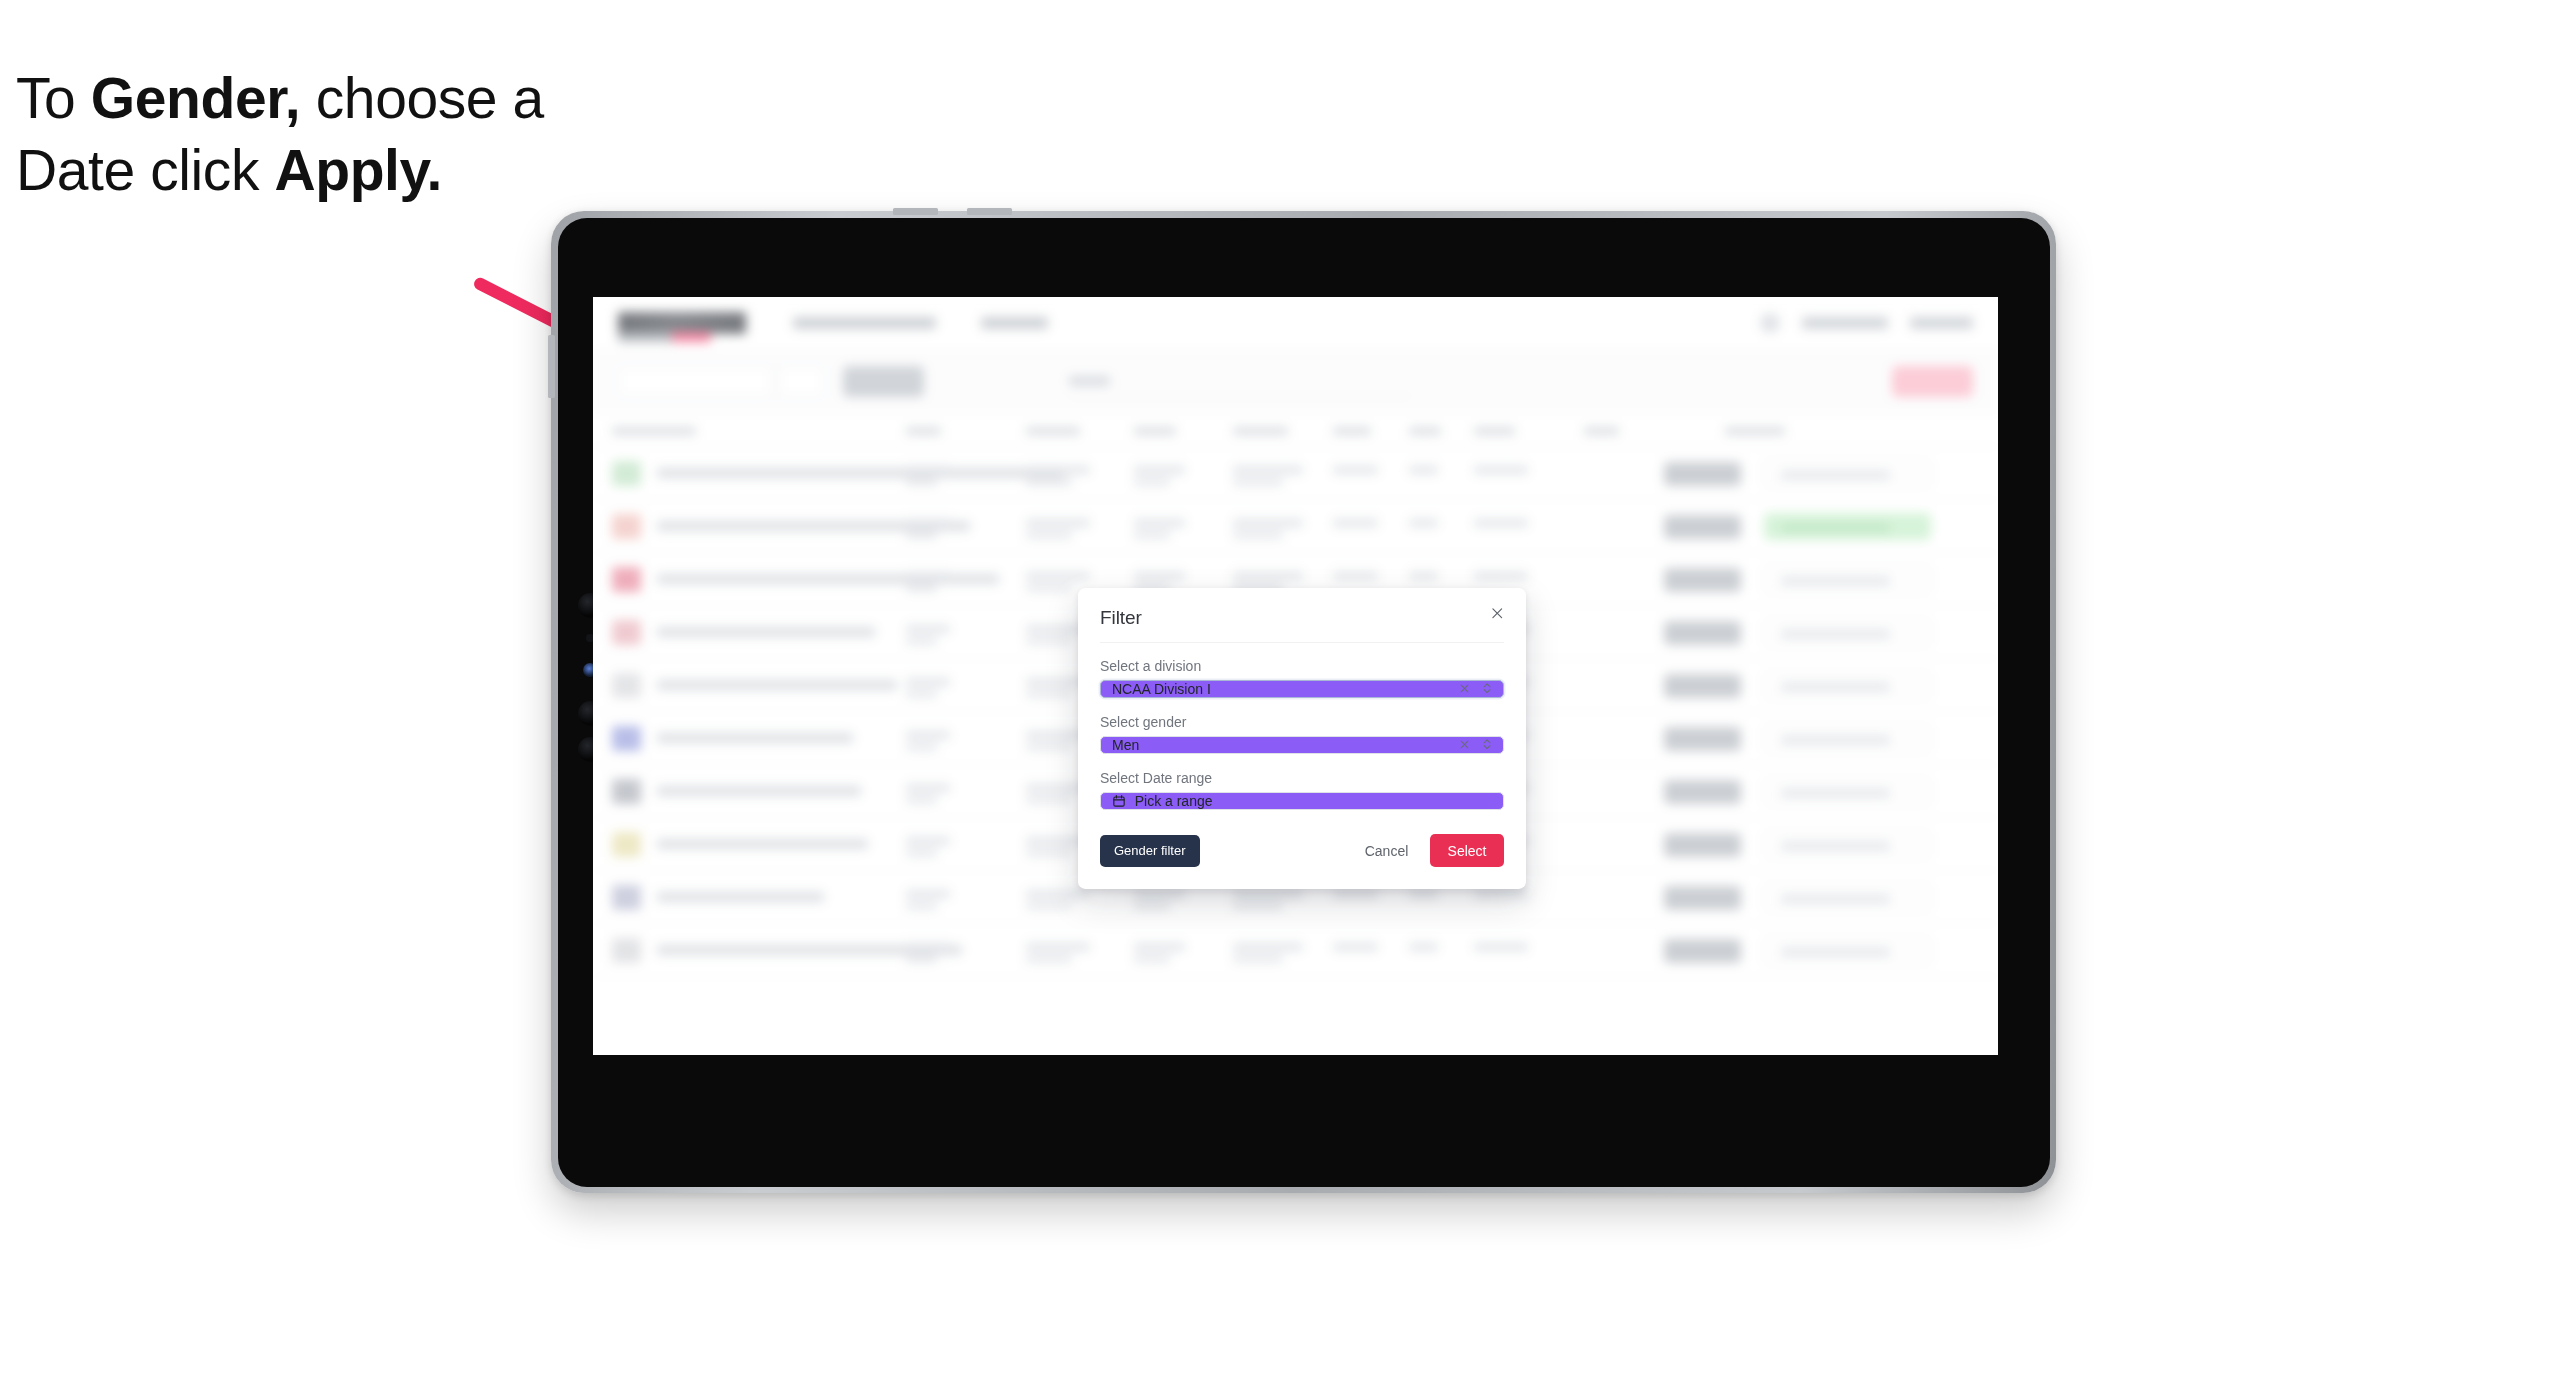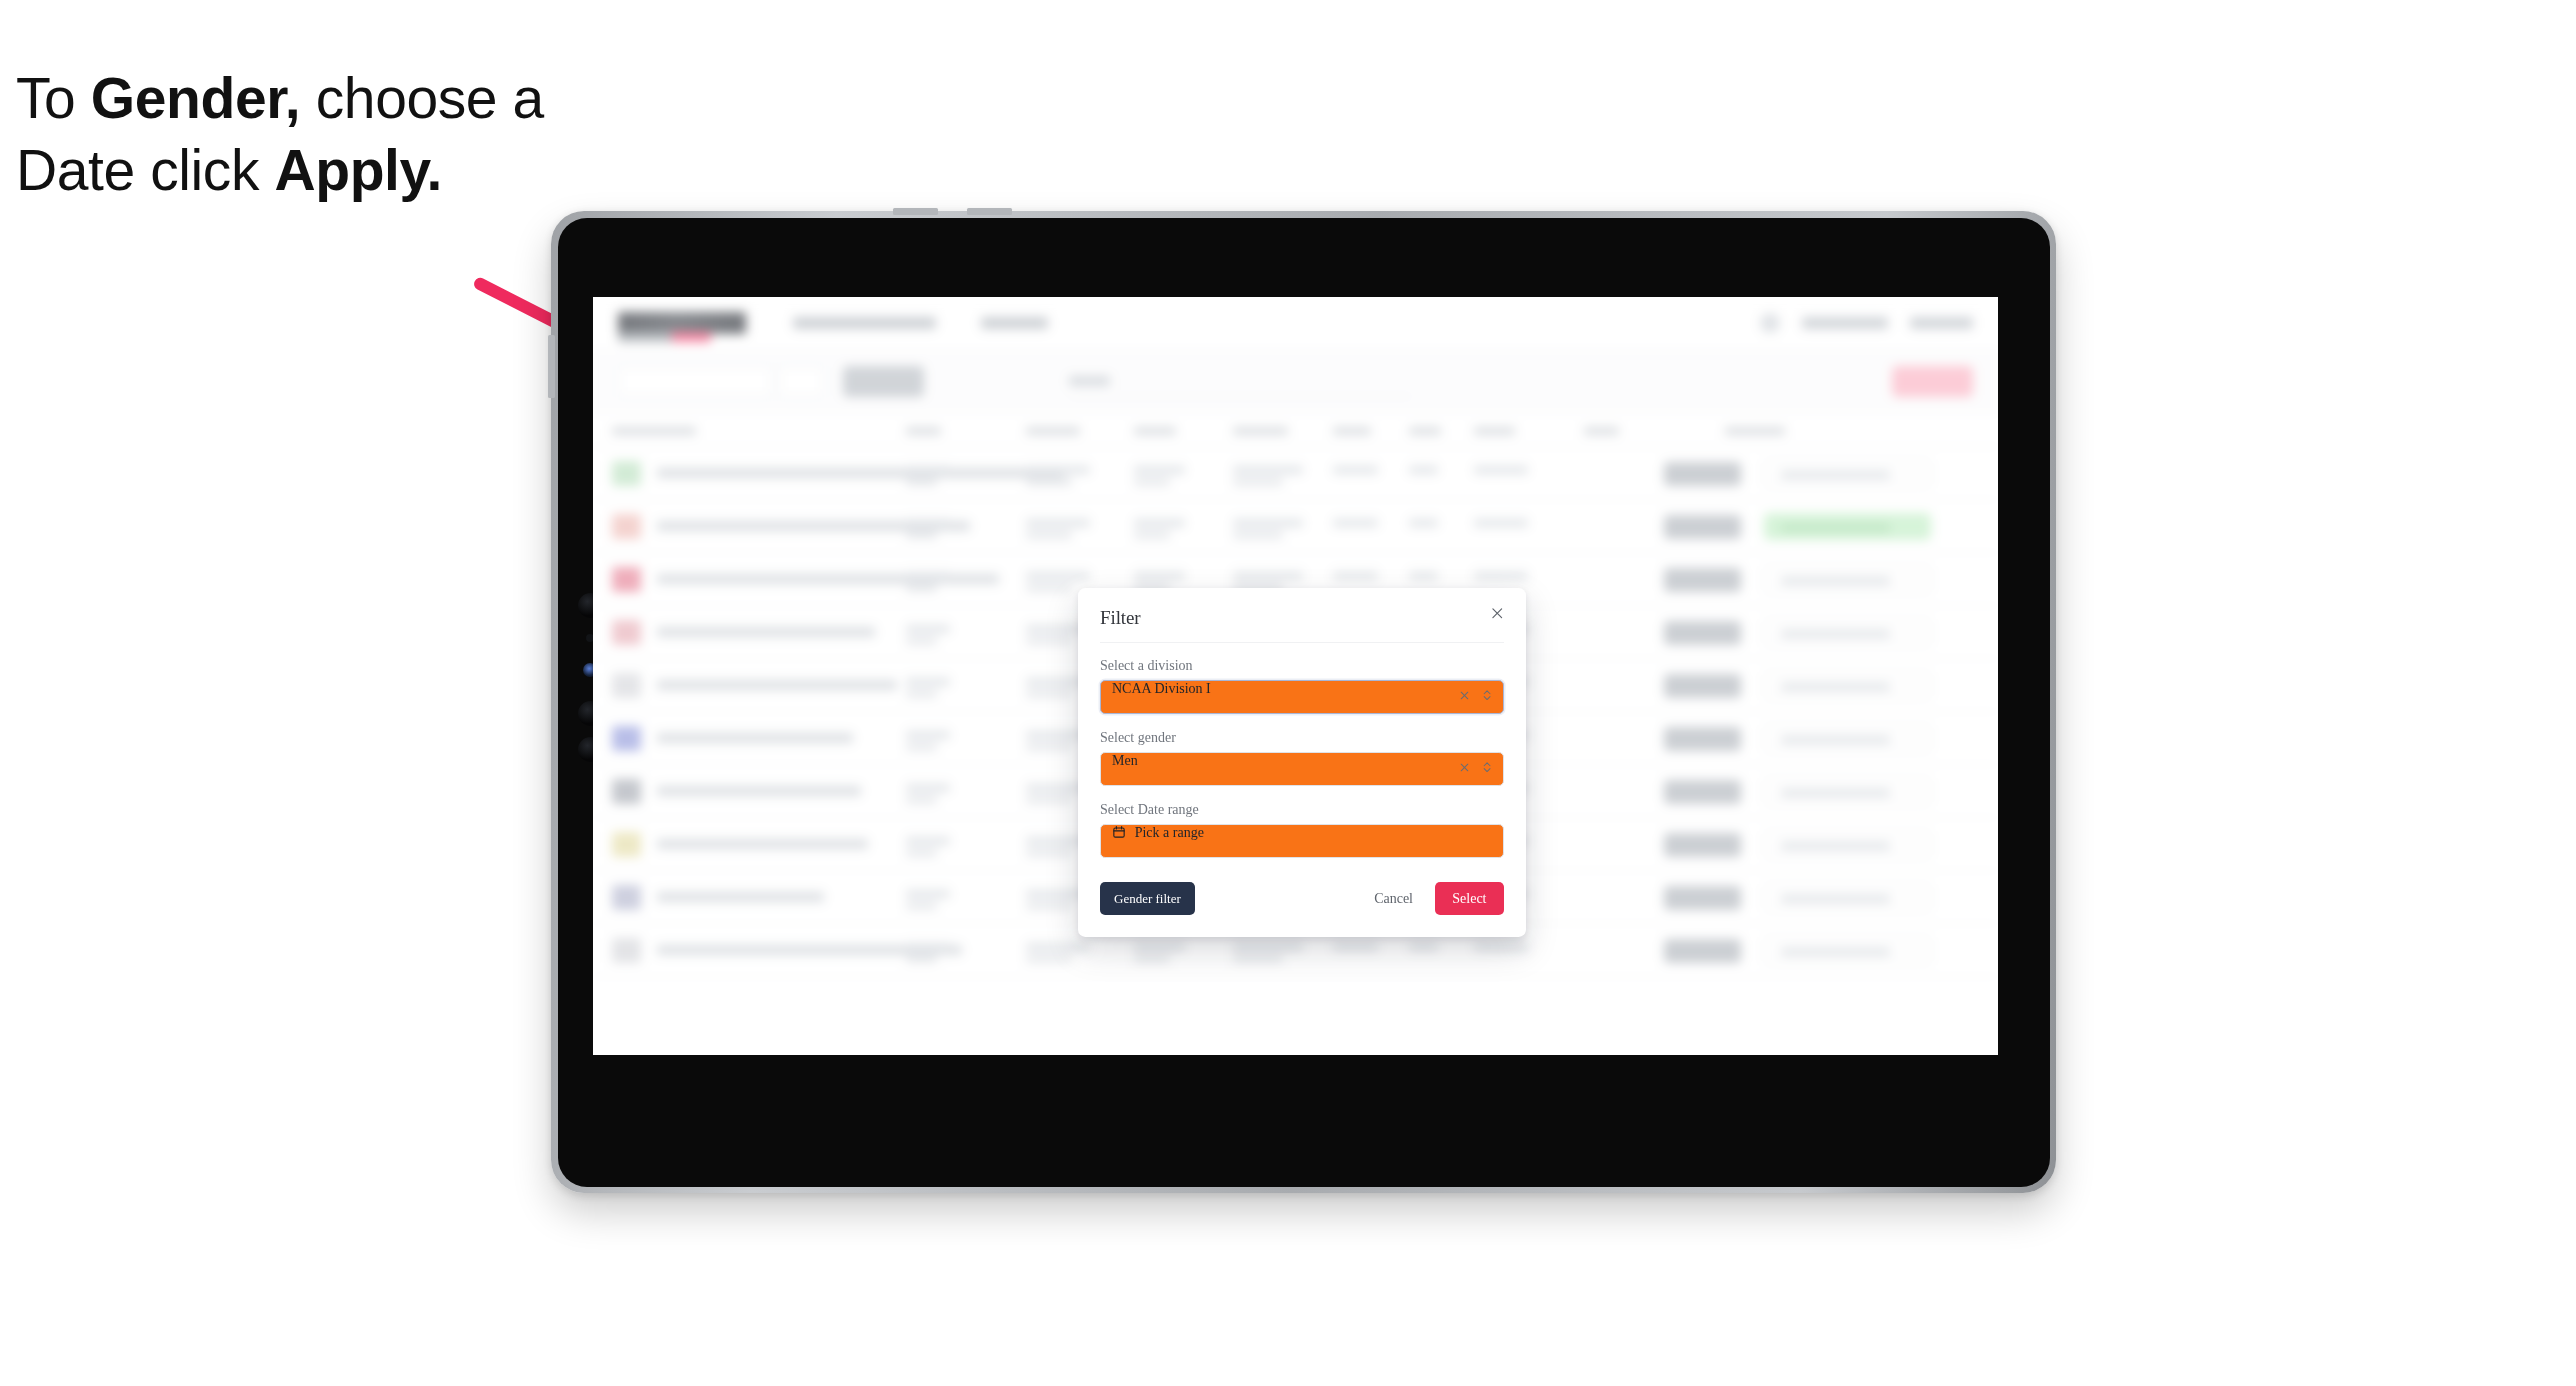--- a/index.html
+++ b/index.html
@@ -29,21 +29,21 @@
     left: 480px; top: 284px;
     width: 611px; height: 327px;
     overflow: visible;
     pointer-events: none;
   }
 
   
   #tablet-device {
     position: absolute;
     left: 551px; top: 211px;
-    width: 1505px; height: 982px; font-family: Liberation Serif, serif;
+    width: 1505px; height: 982px;
   }
   #tablet-frame {
     position: absolute; inset: 0;
     background: linear-gradient(95deg,#9fa2a6 0%, #c9ccd0 18%, #a8abaf 52%, #c6c9cd 84%, #8e9195 100%);
     border-radius: 33px;
     box-shadow: 0 19px 39px rgba(0,0,0,.20), 0 2.9px 8.7px rgba(0,0,0,.12);
   }
   #tablet-bezel {
     position: absolute;
     left: 6.5px; top: 6.5px; right: 6.5px; bottom: 6.5px;
@@ -173,25 +173,25 @@
     cursor: pointer;
   }
   #modal-divider { margin-top: 13px; height: 0.7px; background: #f0f1f3; }
 
   .field-label {
     margin-top: 15.3px;
     font-size: 14px; color: #70757d; font-weight: 400;
   }
   .field-ctl {
     margin-top: 6.5px;
-    height: 34px;
+    height: 18px;
     border: 0.7px solid #dfe2e7;
     border-radius: 5.1px;
-    background: #f97316;
-    display: flex; 
+    background: #8b5cf6;
+    display: flex; align-items: center;
     padding: 0 11px;
     font-size: 14px; color: #22252a;
   }
   .field-ctl.focused {
     border-color: #a9b6d6;
     box-shadow: 0 0 0 1.5px rgba(169,182,214,.22);
   }
   .field-ctl .val { flex: 1; }
   .ctl-icons { display: flex; align-items: center; gap: 11.6px; color: #676c74; }
   .cal-icon { margin-right: 8.7px; display: flex; color: #1d2025; }

